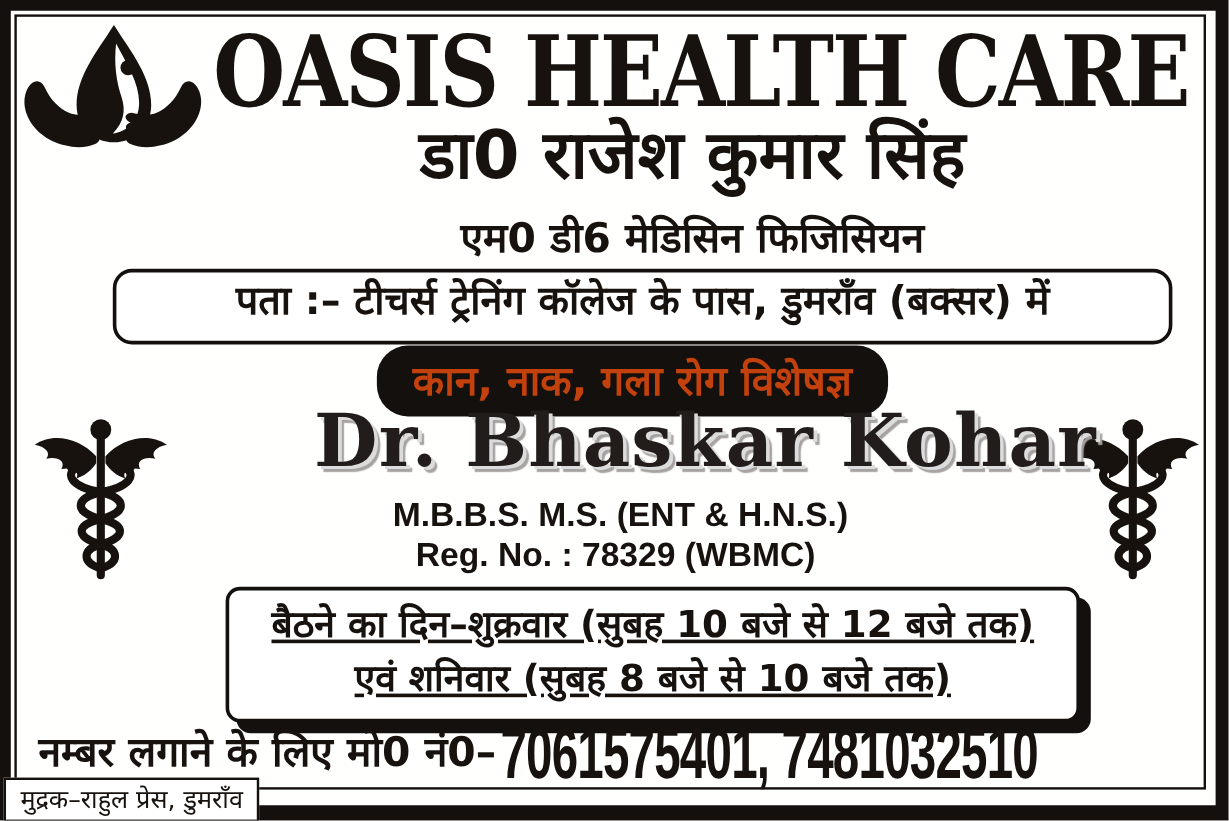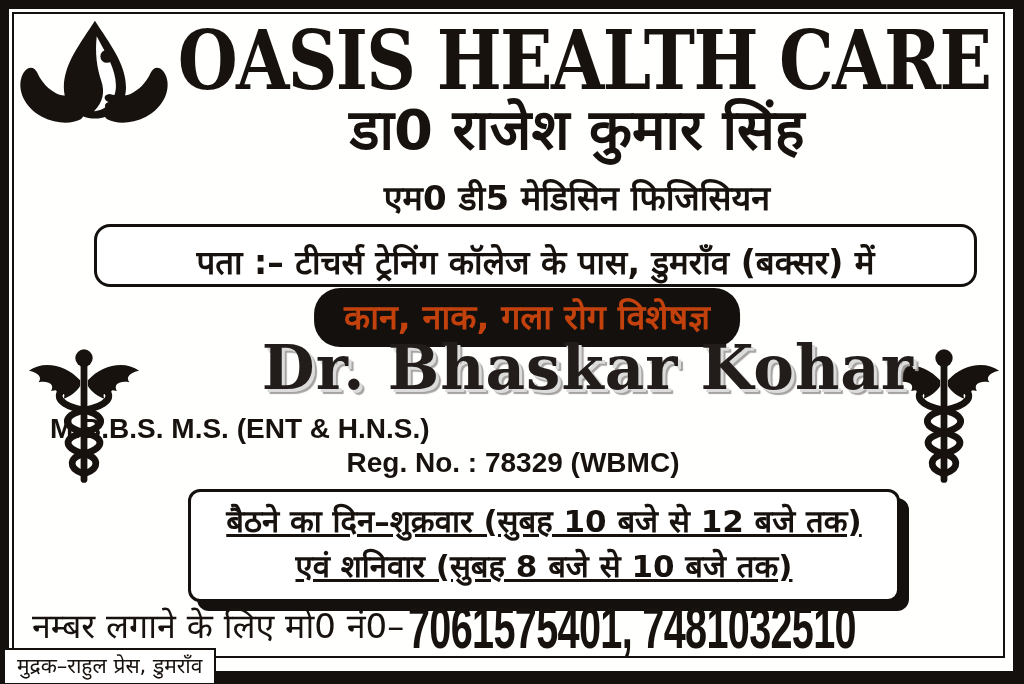--- a/index.html
+++ b/index.html
@@ -26,21 +26,21 @@
     font-size:56px;font-weight:700;line-height:1.15;white-space:nowrap;
   }
   .physician-qual{
     position:absolute;left:150px;right:20px;top:174px;text-align:center;
     font-size:34px;font-weight:700;white-space:nowrap;
   }
 
   .address-box{
     position:absolute;left:94px;top:224px;width:877px;height:57px;
     border:3.5px solid #14100d;border-radius:16px;background:#fff;
-    display:flex;align-items:flex-end;justify-content:center;
+    display:flex;align-items:flex-start;justify-content:center;
     font-size:33px;font-weight:700;white-space:nowrap;
   }
 
   .specialty-pill{
     position:absolute;left:527px;top:288px;transform:translateX(-50%);
     background:#14100d;color:#c2410c;border-radius:26px;
     padding:5px 30px 8px;font-size:34px;font-weight:700;white-space:nowrap;
   }
 
   .caduceus{position:absolute;top:344px;width:116px;height:148px;}
@@ -48,42 +48,42 @@
   .caduceus.right{right:22px;transform:scaleX(-1);}
   .caduceus svg{width:100%;height:100%;}
 
   .ent-doctor-name{
     position:absolute;left:140px;right:110px;top:334px;text-align:right;
     font-family:"DejaVu Serif",serif;font-weight:700;font-size:61px;
     letter-spacing:1px;white-space:nowrap;color:#221d1a;
     text-shadow:3px 3px 0 #dcdcdc,5px 5px 1px #a5a2a0;line-height:1.1;
   }
   .ent-degrees{
-    position:absolute;left:50px;right:40px;top:413px;
+    position:absolute;left:50px;right:40px;top:413px;text-align:center;
     font-family:"Liberation Sans",sans-serif;font-weight:700;font-size:28px;white-space:nowrap;
   }
   .ent-reg{
     position:absolute;left:50px;right:48px;top:447px;text-align:center;
     font-family:Liberation Sans, sans-serif;font-weight:700;font-size:28px;white-space:nowrap;
   }
 
   .schedule-box{
     position:absolute;left:188px;top:489px;width:690px;
     border:3px solid #14100d;border-radius:12px;background:#fff;
     box-shadow:9px 9px 0 0 #14100d;
     padding:7px 8px 10px;text-align:center;
     font-size:31px;font-weight:700;line-height:1.45;white-space:nowrap;text-decoration:underline;
   }
   .schedule-box .line{display:block;}
 
   .contact-row{
     position:absolute;left:32px;right:26px;top:597px;height:60px;
     display:flex;align-items:center;
   }
-  .contact-label{font-size:34px;font-weight:400;white-space:nowrap;padding-bottom:4px;}
+  .contact-label{font-size:34px;font-weight:700;white-space:nowrap;padding-bottom:4px;}
   .contact-numbers{
     font-family:"Liberation Sans",sans-serif;font-weight:700;font-size:60px;
     letter-spacing:-1px;white-space:nowrap;
     transform:scaleX(0.66);transform-origin:left center;margin-left:4px;
   }
 
   .printer-box{
     position:absolute;left:3px;top:648px;background:#fff;
     border:2.5px solid #14100d;padding:1px 12px 4px;
     font-size:21px;font-weight:400;white-space:nowrap;
@@ -103,21 +103,21 @@
       <path d="M88,20 C98,39 109,56 109,74 C109,91 97,101 85,102 C95,92 97,81 93,69 C88,54 86,38 88,20 Z" fill="#ffffff"></path>
       <circle cx="99" cy="42" r="7" fill="#17120e"></circle>
       <path d="M6,64 C1,78 8,97 28,108 C44,116 60,116 70,111 C75,108 74,103 68,102 C74,99 75,94 69,92 C75,89 75,84 68,83 C60,85 52,86 45,83 C36,79 28,71 23,60 C19,51 10,53 6,64 Z" fill="#17120e"></path>
       <path d="M164,64 C169,78 162,97 142,108 C126,116 110,116 100,111 C95,108 96,103 102,102 C96,99 95,94 101,92 C95,89 95,84 102,83 C110,85 118,86 125,83 C134,79 142,71 147,60 C151,51 160,53 164,64 Z" fill="#17120e"></path>
     </svg>
   </div>
 
   <div class="clinic-title">OASIS HEALTH CARE</div>
 
   <div class="physician-name">डा0 राजेश कुमार सिंह</div>
-  <div class="physician-qual">एम0 डी5 मेडिसिन फिजिसियन</div>
+  <div class="physician-qual">एम0 डी6 मेडिसिन फिजिसियन</div>
 
   <div class="address-box">
     <span>पता :– टीचर्स ट्रेनिंग कॉलेज के पास, डुमराँव (बक्सर) में</span>
   </div>
 
   <div class="specialty-pill">
     <span>कान, नाक, गला रोग विशेषज्ञ</span>
   </div>
 
   <div class="caduceus left">

